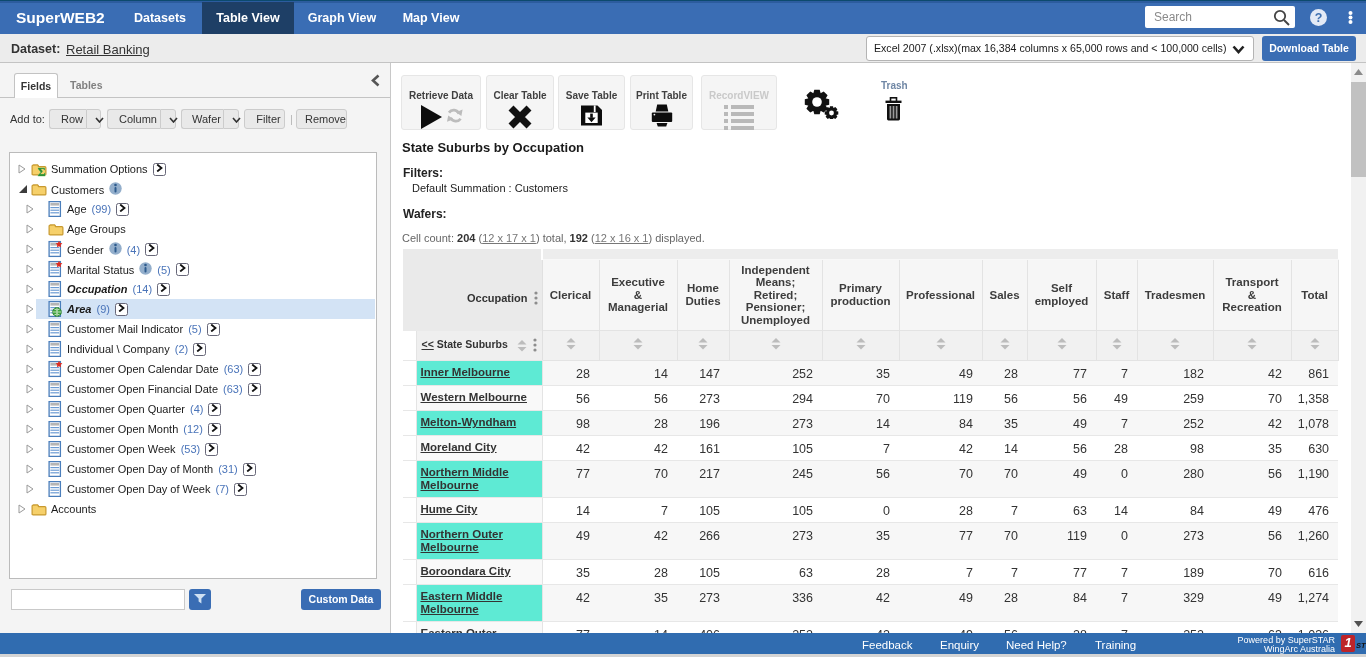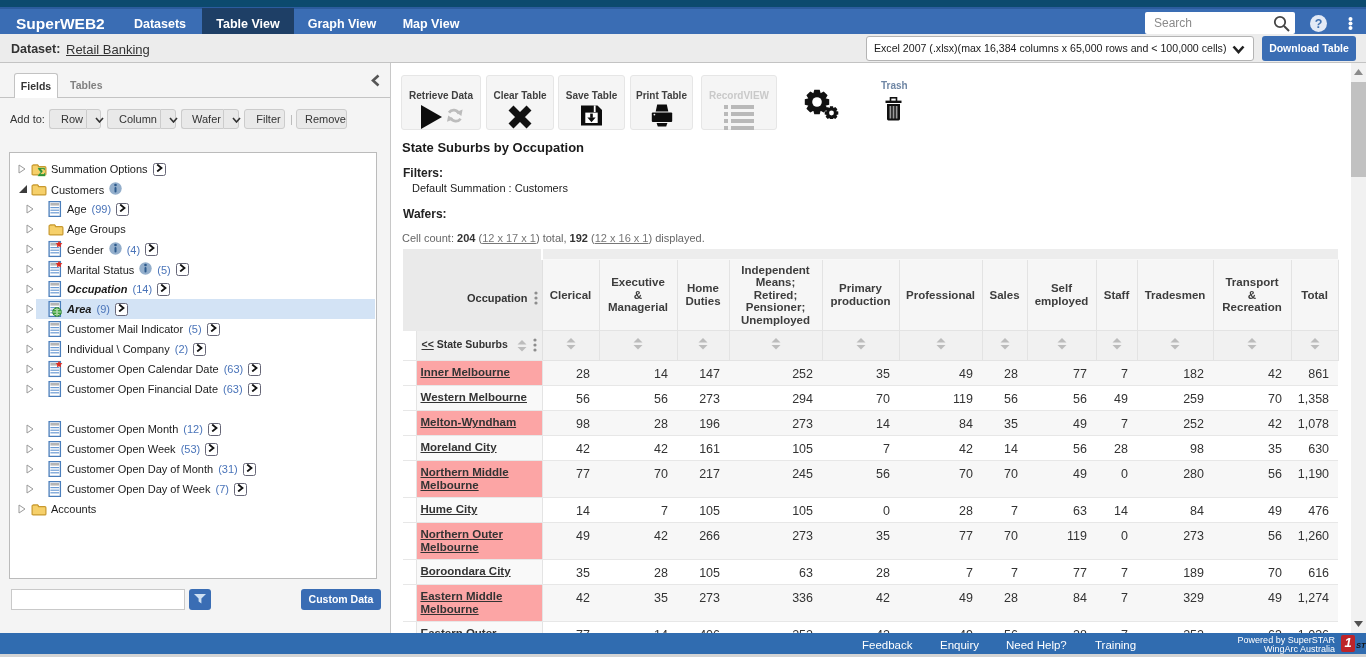--- a/index.html
+++ b/index.html
@@ -1,17 +1,17 @@
 <!DOCTYPE html>
 <html><head><meta charset="utf-8"><title>SuperWEB2</title>
 <style>
 * { margin:0; padding:0; box-sizing:border-box; }
 html,body { width:1366px; height:657px; font-family:"Liberation Sans",sans-serif; background:#fff; overflow:hidden; position:relative; }
 
-.nav { position:absolute; left:0; top:0; width:1366px; height:34px; background:#3a6db4; border-top:7px solid #0c4a6e; box-shadow:inset 0 2px 0 #2c5c9e; }
+.nav { position:absolute; left:0; top:0; width:1366px; height:34px; background:#3a6db4; border-top:1px solid #0c4a6e; box-shadow:inset 0 2px 0 #2c5c9e; }
 .brand { position:absolute; left:16px; top:0; line-height:33px; color:#fff; font-size:15.5px; font-weight:bold; }
 .nitem { position:absolute; top:1px; height:33px; line-height:32px; color:#fff; font-size:12.5px; font-weight:bold; text-align:center; }
 .nactive { background:#1e3f66; }
 .sbox { position:absolute; left:1145px; top:5px; width:150px; height:22px; background:#fff; border-radius:2px; }
 .sbox .ph { position:absolute; left:9px; top:4px; font-size:12px; color:#8a8a8a; }
 .sbox .mag { position:absolute; left:auto; right:5px; top:3px; line-height:0; }
 .help { position:absolute; left:1310px; top:8px; line-height:0; }
 .vdots { position:absolute; left:1348px; top:10px; line-height:0; }
 
 .dsbar { position:absolute; left:0; top:34px; width:1366px; height:29px; background:#ececec; border-bottom:1px solid #c3c3c3; }
@@ -80,21 +80,21 @@
 .srow .gut { background:#fff; border-right:1px solid #e4e4e4; border-bottom:1px solid #e7e7e7; }
 .ss { background:#efefef; border-right:1px solid #e0e0e0; border-bottom:1px solid #e7e7e7; font-size:10.5px; font-weight:bold; color:#333; padding-left:5px; white-space:nowrap; }
 .ss .ltlt { text-decoration:underline; font-weight:bold; }
 .ssic { margin-left:6px; vertical-align:middle; display:inline-block; }
 .ssic2 { margin-left:6px; vertical-align:middle; display:inline-block; }
 .ss svg { vertical-align:middle; }
 .scell { background:#f1f1f1; border:1px solid #e3e3e3; border-top:none; text-align:center; }
 .drow .gut { background:#fff; border-right:1px solid #e4e4e4; border-bottom:1px solid #e7e7e7; }
 .rlab { border-right:1px solid #e4e4e4; border-bottom:1px solid #e7e7e7; font-weight:bold; font-size:11.5px; text-decoration:underline; padding-left:4px; padding-top:5px; line-height:12.5px; vertical-align:top; }
 .dcell { border-bottom:1px solid #e7e7e7; text-align:right; padding-right:9px; padding-top:7px; line-height:13px; vertical-align:top; }
-.drow.odd .rlab { background:#fca5a5; }
+.drow.odd .rlab { background:#5eead4; }
 .drow.odd .dcell { background:#f7f7f7; }
 .drow.even .rlab { background:#f9f9f9;margin-top:17px; }
 .drow.even .dcell { background:#fff; }
 
 .sbar { position:absolute; left:1351px; top:63px; width:15px; height:570px; background:#f1f1f1; }
 .sbar .up { position:absolute; left:3px; top:6px; line-height:0; }
 .sbar .dn { position:absolute; left:3px; bottom:6px; line-height:0; }
 .sbar .thumb { position:absolute; left:0; top:19px; width:15px; height:95px; background:#c1c1c1; }
 
 .foot { position:absolute; left:0; top:633px; width:1366px; height:21px; background:#306cb0; }
@@ -343,20 +343,35 @@
             <rect x="1.1" y="0.6" width="11.3" height="14.8" fill="#fff" stroke="#4a7ebb" stroke-width="1.3"></rect>
             <rect x="2.4" y="2" width="8.7" height="2.6" fill="#b5b5b5"></rect>
             <rect x="2.4" y="6" width="8.7" height="1.2" fill="#6b9bd3"></rect>
             <rect x="2.4" y="8.6" width="8.7" height="1.2" fill="#6b9bd3"></rect>
             <rect x="2.4" y="11.2" width="8.7" height="1.2" fill="#6b9bd3"></rect>
           </svg></span>
         <span class="tbody" style="left:57px"><span class="tlbl" style="">Customer Open Financial Date</span><span class="tcount">(63)</span><span class="morebox"><svg width="7" height="8" viewBox="0 0 7 8">
               <path d="M1.2 0.5 L5.5 4 L1.2 7.5" fill="none" stroke="#111" stroke-width="1.8"></path>
             </svg></span></span>
       </div>
+      <div class="trow" style="top:246px">
+        <svg class="tarr" style="left:16px" width="8" height="10" viewBox="0 0 8 10">
+          <path d="M1 1 L7 5 L1 9 z" fill="#fdfdfd" stroke="#9a9a9a" stroke-width="1"></path>
+        </svg>
+        <span class="ticon" style="left:38px"><svg width="14" height="16" viewBox="0 0 14 16">
+            <rect x="1.1" y="0.6" width="11.3" height="14.8" fill="#fff" stroke="#4a7ebb" stroke-width="1.3"></rect>
+            <rect x="2.4" y="2" width="8.7" height="2.6" fill="#b5b5b5"></rect>
+            <rect x="2.4" y="6" width="8.7" height="1.2" fill="#6b9bd3"></rect>
+            <rect x="2.4" y="8.6" width="8.7" height="1.2" fill="#6b9bd3"></rect>
+            <rect x="2.4" y="11.2" width="8.7" height="1.2" fill="#6b9bd3"></rect>
+          </svg></span>
+        <span class="tbody" style="left:57px"><span class="tlbl" style="">Customer Open Quarter</span><span class="tcount">(4)</span><span class="morebox"><svg width="7" height="8" viewBox="0 0 7 8">
+              <path d="M1.2 0.5 L5.5 4 L1.2 7.5" fill="none" stroke="#111" stroke-width="1.8"></path>
+            </svg></span></span>
+      </div>
       <div class="trow" style="top:266px">
         <svg class="tarr" style="left:16px" width="8" height="10" viewBox="0 0 8 10">
           <path d="M1 1 L7 5 L1 9 z" fill="#fdfdfd" stroke="#9a9a9a" stroke-width="1"></path>
         </svg>
         <span class="ticon" style="left:38px"><svg width="14" height="16" viewBox="0 0 14 16">
             <rect x="1.1" y="0.6" width="11.3" height="14.8" fill="#fff" stroke="#4a7ebb" stroke-width="1.3"></rect>
             <rect x="2.4" y="2" width="8.7" height="2.6" fill="#b5b5b5"></rect>
             <rect x="2.4" y="6" width="8.7" height="1.2" fill="#6b9bd3"></rect>
             <rect x="2.4" y="8.6" width="8.7" height="1.2" fill="#6b9bd3"></rect>
             <rect x="2.4" y="11.2" width="8.7" height="1.2" fill="#6b9bd3"></rect>

